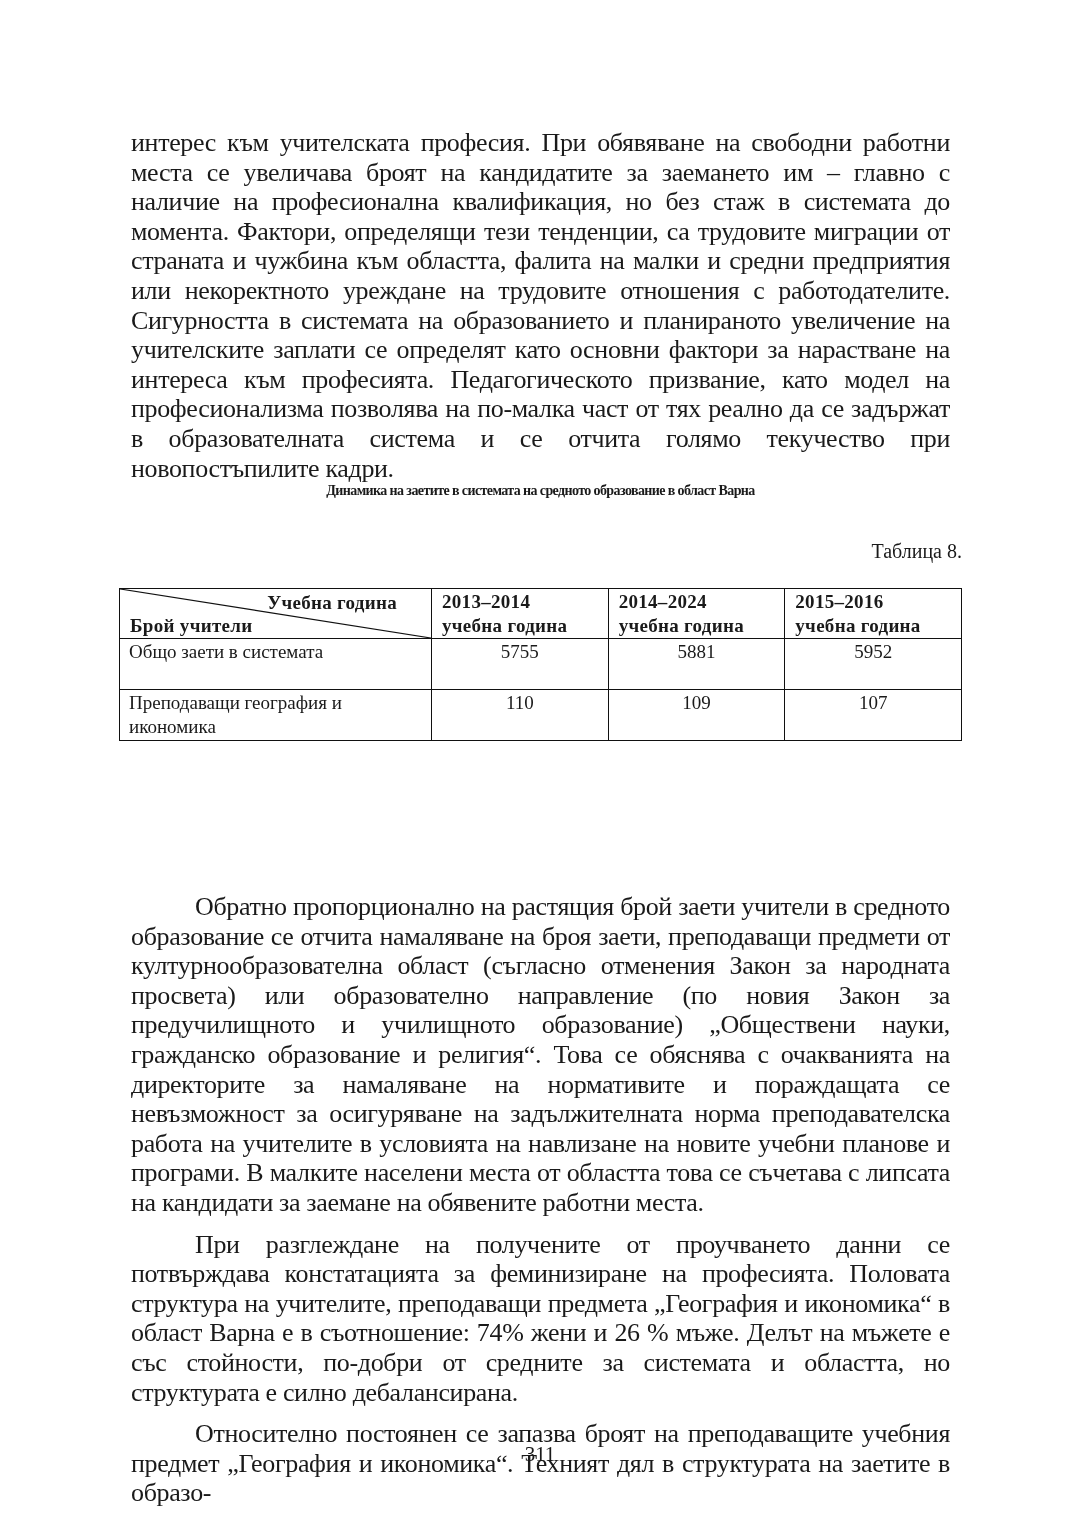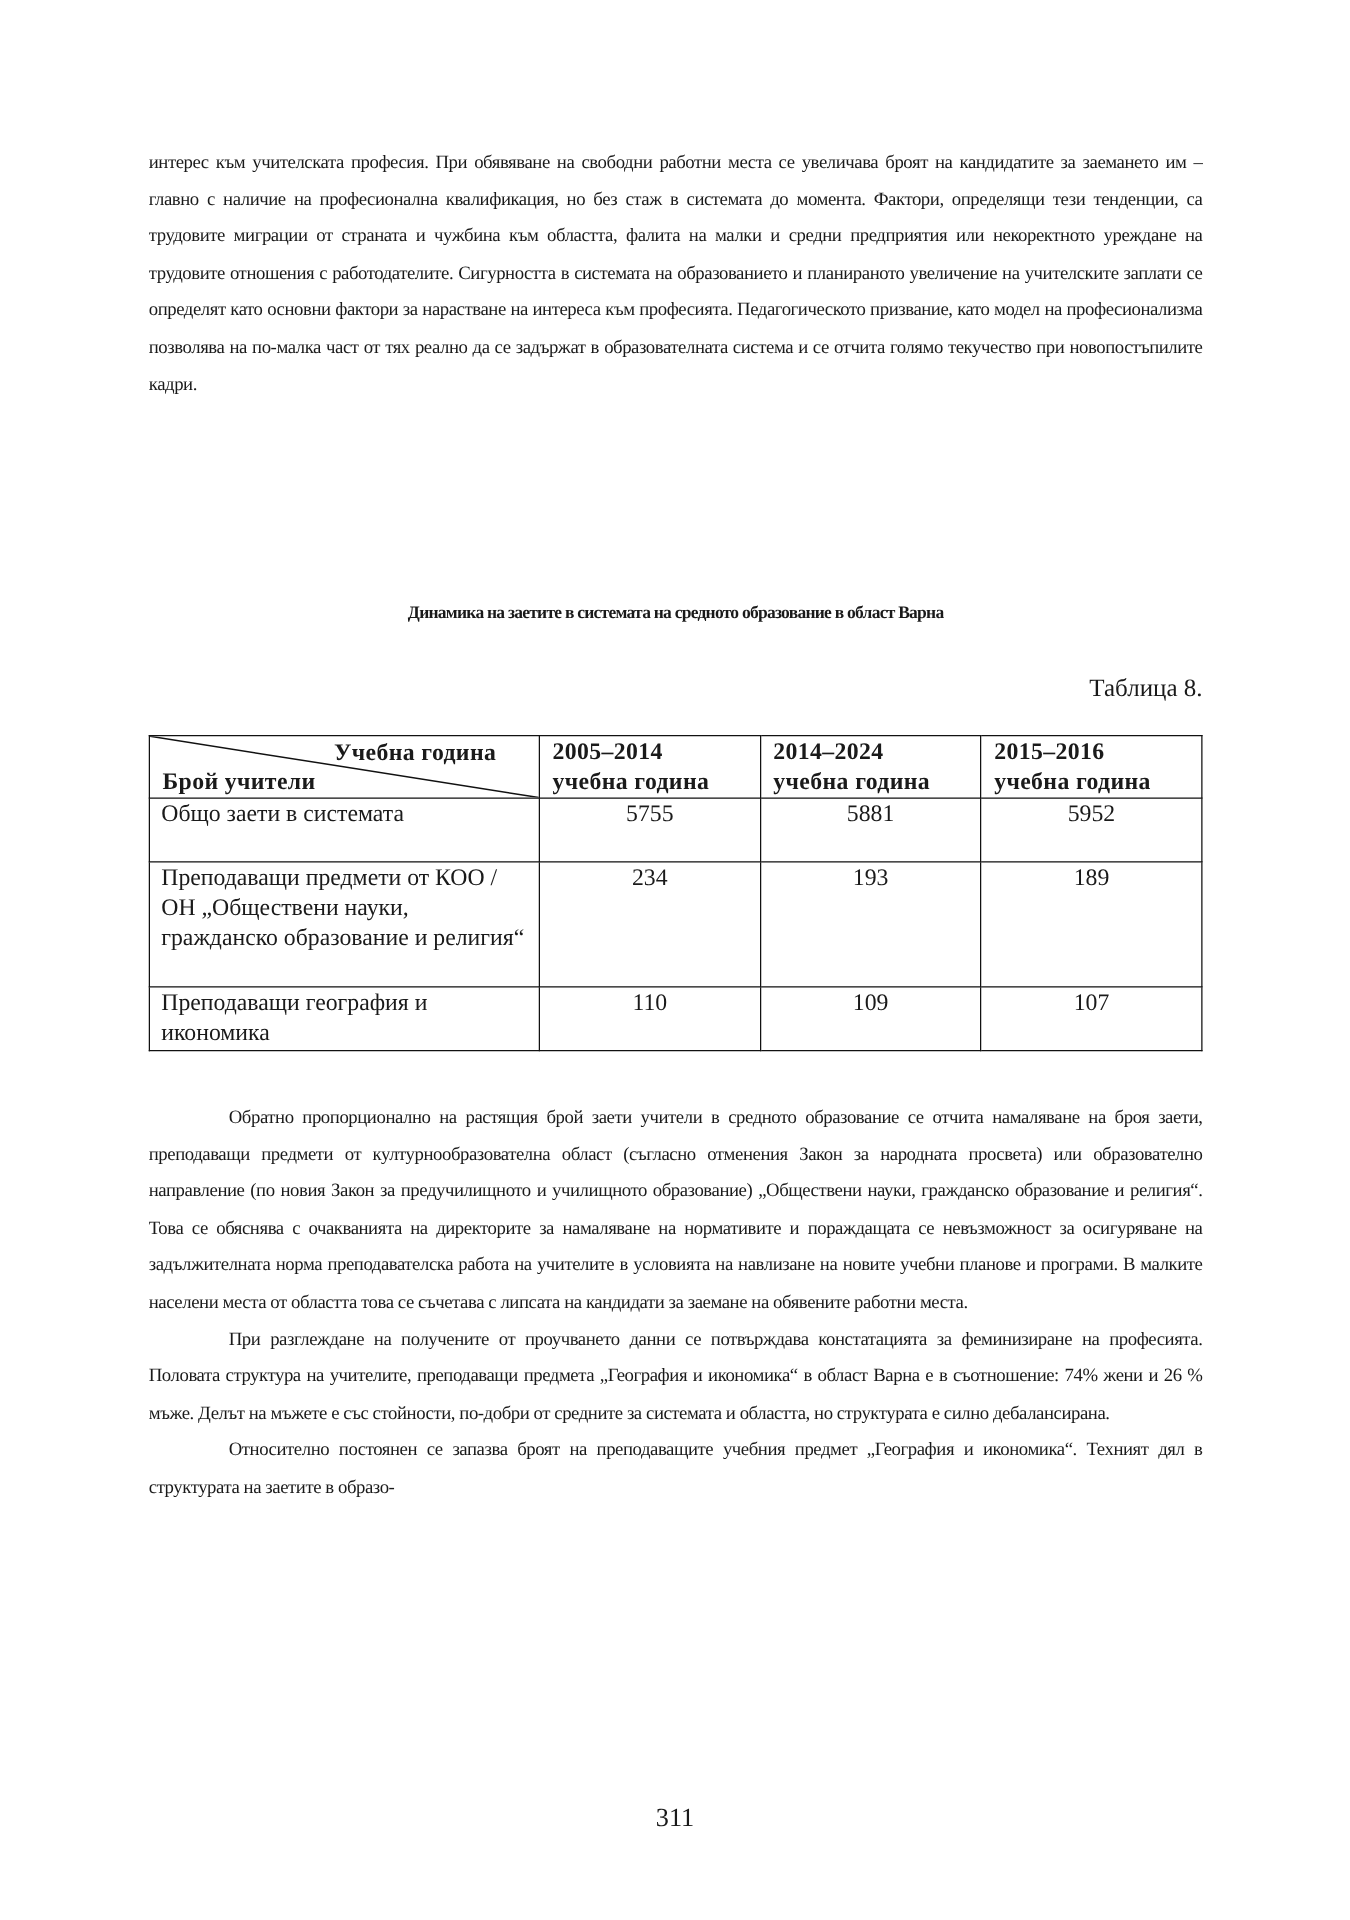--- a/index.html
+++ b/index.html
@@ -3,21 +3,21 @@
   <meta charset="utf-8">
   <style>
     html, body { margin: 0; padding: 0; background: #ffffff; }
     body {
       width: 1080px; height: 1536px; position: relative; overflow: hidden;
       font-family: "Liberation Serif", "DejaVu Serif", serif;
       color: #1a1a1a;
     }
     .page { position: absolute; left: 119px; top: 116px; width: 843px; }
     .para {
-      font-size: 15px; line-height: 29.6px; margin: 0;
+      font-size: 26px; line-height: 29.6px; margin: 12px;
       text-align: justify; text-align-last: left;
       letter-spacing: -0.35px;
     }
     .para.indent { text-indent: 64px; }
     .tbl-title {
       position: absolute; left: 119px; top: 483px; width: 843px;
       text-align: center; font-weight: bold; font-size: 14px;
       letter-spacing: -0.6px;
     }
     .tbl-num {
@@ -60,43 +60,37 @@
   <tbody>
       <tr>
     <th class="corner">
       <svg preserveAspectRatio="none" viewBox="0 0 100 100">
         <line x1="0" y1="0" x2="100" y2="100" stroke="#111" stroke-width="1.2" vector-effect="non-scaling-stroke"></line>
       </svg>
       <span class="top-lbl">Учебна година</span>
       <span class="bot-lbl">Брой учители</span>
     </th>
     <th>
-      <div>2005–2014</div>
+      <div>2013–2014</div>
       <div>учебна година</div>
     </th>
     <th>
       <div>2014–2024</div>
       <div>учебна година</div>
     </th>
     <th>
       <div>2015–2016</div>
       <div>учебна година</div>
     </th>
   </tr>
   <tr class="r1">
     <td class="lbl">Общо заети в системата</td>
     <td class="num">5755</td>
     <td class="num">5881</td>
     <td class="num">5952</td>
-  </tr>
-  <tr class="r2">
-    <td class="lbl">Преподаващи предмети от КОО / ОН  „Обществени науки, гражданско образование и религия“</td>
-    <td class="num">234</td>
-    <td class="num">193</td>
-    <td class="num">189</td>
   </tr>
   <tr class="r3">
     <td class="lbl">Преподаващи география и икономика</td>
     <td class="num">110</td>
     <td class="num">109</td>
     <td class="num">107</td>
   </tr>
 </tbody>
   </table>
 

